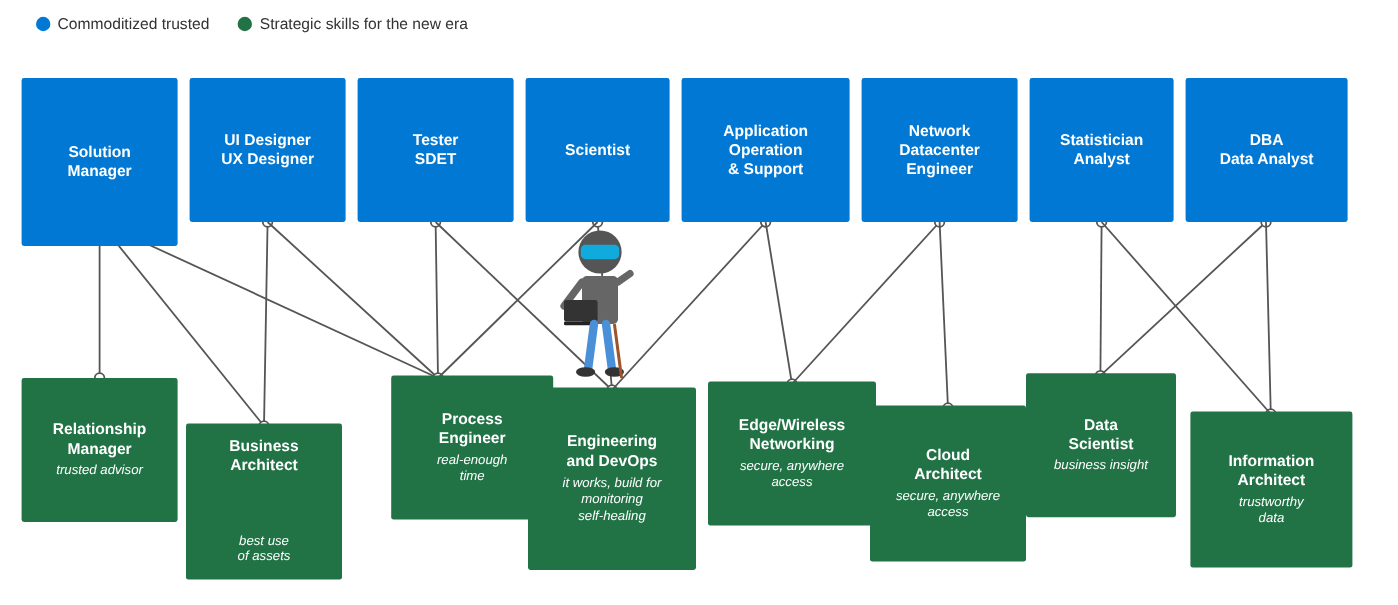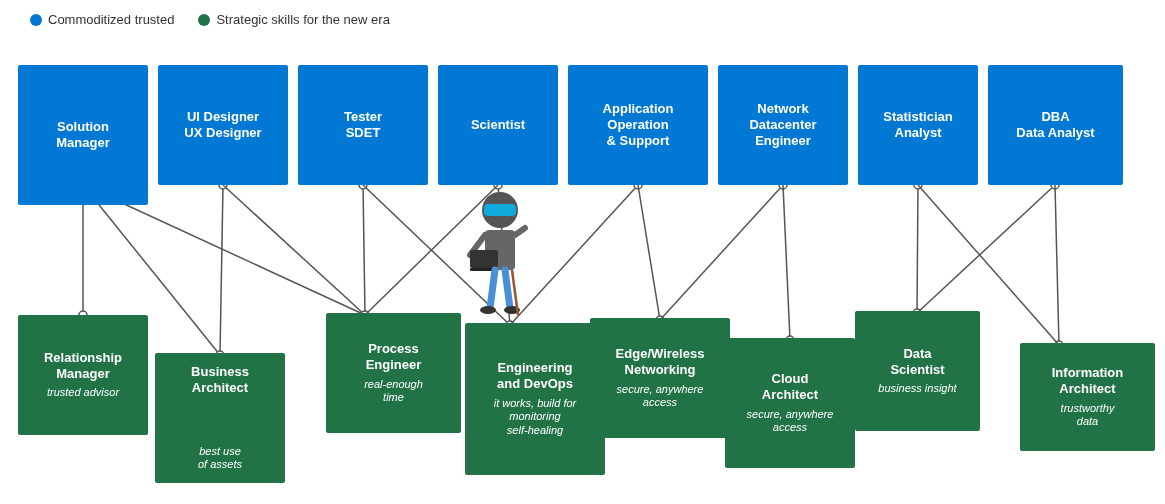--- a/index.html
+++ b/index.html
@@ -224,38 +224,38 @@
   <div class="box green" style="left:155px;top:318px;width:130px;height:130px;gap:44px;">
     <span>Business<br>Architect</span>
     <span class="subtitle">best use<br>of assets</span>
   </div>
 
   <div class="box green" style="left:298px;top:278px;width:135px;height:120px;margin-left:28px;">
     <span>Process<br>Engineer</span>
     <span class="subtitle">real-enough<br>time</span>
   </div>
 
-  <div class="box green" style="left:440px;top:288px;width:140px;height:152px;margin-left:25px;">
+  <div class="box green" style="left:440px;top:288px;width:140px;height:152px;">
     <span>Engineering<br>and DevOps</span>
     <span class="subtitle">it works, build for<br>monitoring<br>self-healing</span>
   </div>
 
   <div class="box green" style="left:590px;top:283px;width:140px;height:120px;">
     <span>Edge/Wireless<br>Networking</span>
     <span class="subtitle">secure, anywhere<br>access</span>
   </div>
 
   <div class="box green" style="left:725px;top:303px;width:130px;height:130px;">
     <span>Cloud<br>Architect</span>
     <span class="subtitle">secure, anywhere<br>access</span>
   </div>
 
   <div class="box green" style="left:855px;top:276px;width:125px;height:120px;">
     <span>Data<br>Scientist</span>
     <span class="subtitle">business insight</span>
   </div>
 
-  <div class="box green" style="left:1020px;top:308px;width:135px;height:108px;">
+  <div class="box green" style="left:992px;top:308px;width:135px;height:130px;">
     <span>Information<br>Architect</span>
     <span class="subtitle">trustworthy<br>data</span>
   </div>
 
 </div>
 
 </body></html>

